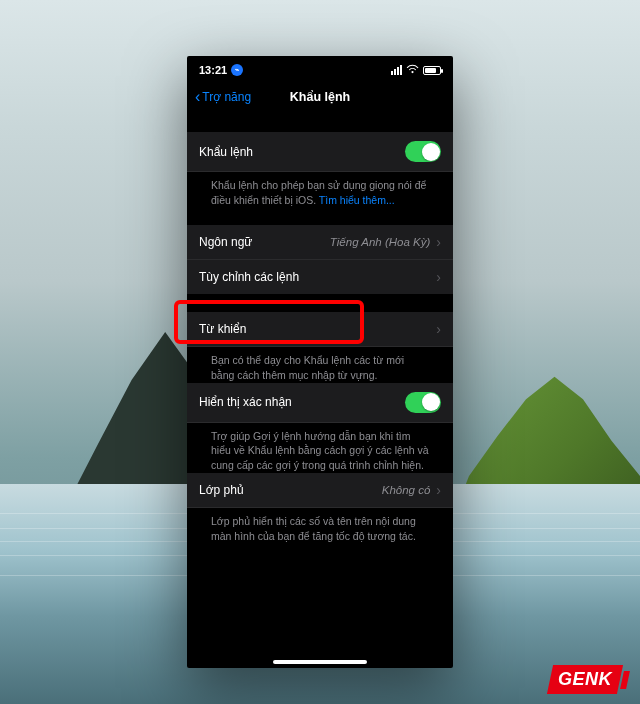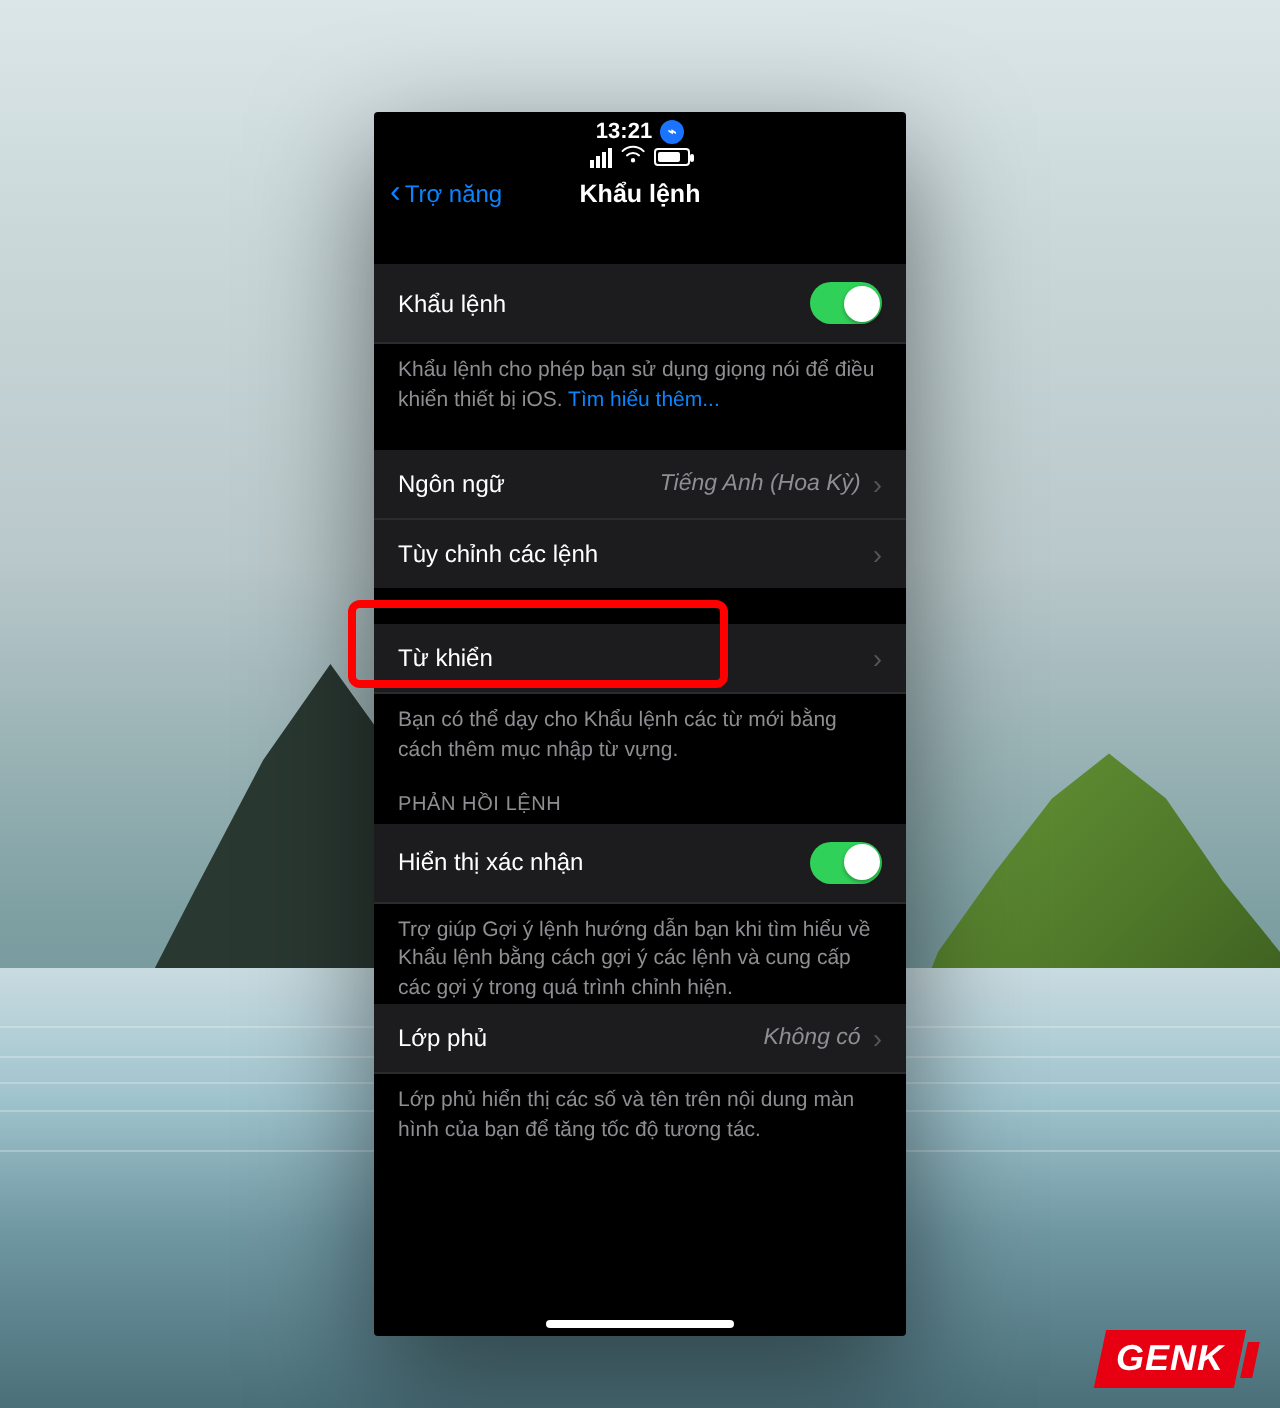--- a/index.html
+++ b/index.html
@@ -27,21 +27,21 @@
   }
   .wave { position:absolute; left:0; right:0; height:1px; background:rgba(255,255,255,.25);}
   .w1{bottom:190px}.w2{bottom:175px}.w3{bottom:162px}.w4{bottom:148px}.w5{bottom:128px}
 
   .phone {
     position: absolute; left: 187px; top: 56px; width: 266px; height: 612px;
     background: #000; border-radius: 2px; overflow: hidden; color: #fff;
     box-shadow: 0 20px 60px rgba(0,0,0,.5);
     font-size: 12px;
   }
-  .status-bar { height: 24px; display: flex; align-items: center; justify-content: space-between; padding: 4px 12px 0; font-size: 11px; font-weight: 600; flex-direction: column;}
+  .status-bar { height: 24px; display: flex; align-items: center; justify-content: space-between; padding: 4px 12px 0; font-size: 11px; font-weight: 600;}
   .status-left { display:flex; align-items:center; gap:4px;}
   .bt-badge { width:12px;height:12px;border-radius:50%;background:#1a74ff;display:inline-flex;align-items:center;justify-content:center;font-size:7px;}
   .status-right { display:flex; align-items:center; gap:4px; font-size:10px;}
   .sig { display:inline-flex; align-items:flex-end; gap:1px;}
   .sig span{width:2px;background:#fff;display:inline-block}
   .sig span:nth-child(1){height:4px}.sig span:nth-child(2){height:6px}.sig span:nth-child(3){height:8px}.sig span:nth-child(4){height:10px}
   .wifi{font-size:11px}
   .batt{width:18px;height:9px;border:1px solid #fff;border-radius:2px;position:relative}
   .batt::after{content:"";position:absolute;right:-3px;top:2px;width:2px;height:4px;background:#fff;border-radius:1px}
   .batt-fill{position:absolute;left:1px;top:1px;bottom:1px;width:70%;background:#fff;border-radius:1px}
@@ -52,21 +52,21 @@
   .nav-title { font-weight:600; font-size:12.5px;}
 
   .content { height: calc(100% - 58px); overflow:hidden;}
   .group { margin-top: 18px; }
   .row { background:#1c1c1e; min-height:34px; padding:9px 12px; display:flex; align-items:center; justify-content:space-between; border-bottom:1px solid #2b2b2d;}
   .row:last-child{border-bottom:none}
   .row .label{color:#fff; font-size:12px;}
   .row .value{color:#8e8e93; font-size:11.5px;font-style:italic;}
   .chev{color:#55555a; font-size:14px; margin-left:6px;}
   .right{display:flex;align-items:center}
-  .footer-text{color:#8e8e93; font-size:10.5px; line-height:1.4; padding:6px 12px 0;}
+  .footer-text{color:#8e8e93; font-size:10.5px; line-height:1.4; padding:6px 24px 0;}
   .footer-text a{color:#0a84ff; text-decoration:none;}
   .section-header{color:#8e8e93; font-size:10px; padding:14px 12px 4px; text-transform:uppercase; letter-spacing:.3px;}
 
   .toggle{width:36px;height:21px;border-radius:11px;position:relative}
   .toggle.on{background:#30d158}
   .toggle.off{background:#39393d}
   .toggle .knob{position:absolute;top:1.5px;width:18px;height:18px;border-radius:50%;background:#fff;box-shadow:0 1px 2px rgba(0,0,0,.3)}
   .toggle.on .knob{right:1.5px}
   .toggle.off .knob{left:1.5px}
 
@@ -162,21 +162,20 @@
     <div class="group">
       <div class="row">
         <span class="label">Từ khiển</span>
         <div class="right">
             <span class="chev">›</span>
           </div>
       </div>
       <div class="footer-text">Bạn có thể dạy cho Khẩu lệnh các từ mới bằng cách thêm mục nhập từ vựng.</div>
     </div>
 
-    <div class="section-header">PHẢN HỒI LỆNH</div>
     <div>
       <div class="row">
         <span class="label">Hiển thị xác nhận</span>
         <div class="toggle on">
             <div class="knob"></div>
           </div>
       </div>
       <div class="footer-text">Trợ giúp Gợi ý lệnh hướng dẫn bạn khi tìm hiểu về Khẩu lệnh bằng cách gợi ý các lệnh và cung cấp các gợi ý trong quá trình chỉnh hiện.</div>
     </div>
 

